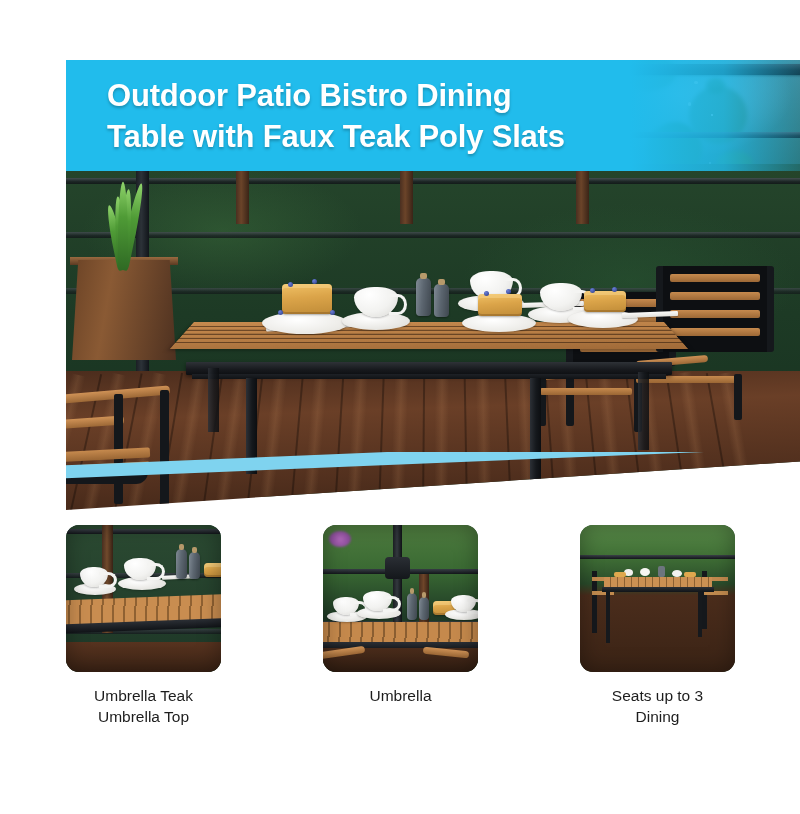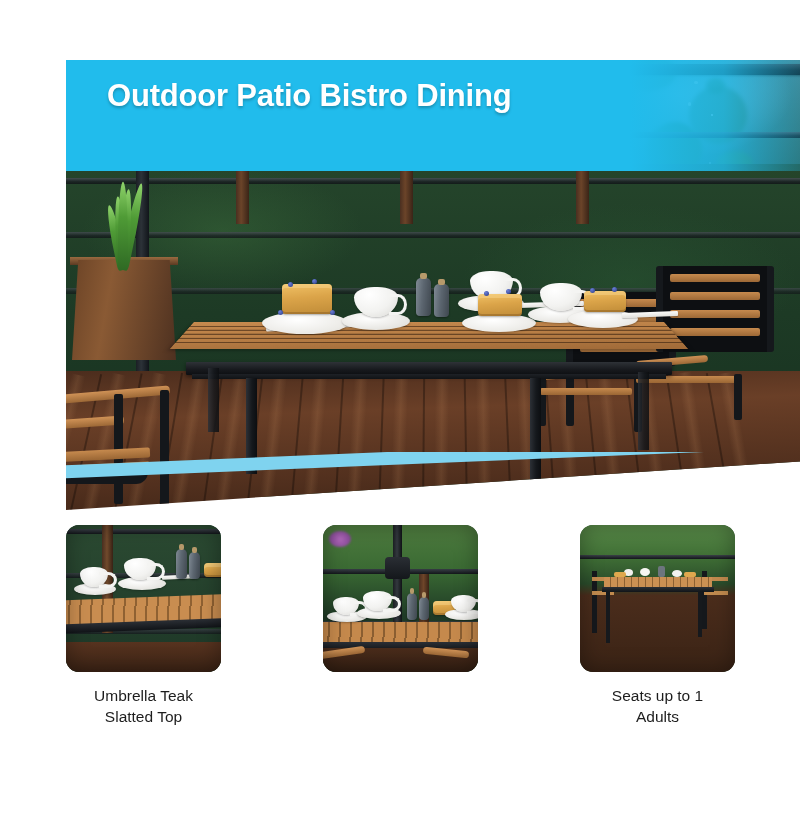--- a/index.html
+++ b/index.html
@@ -616,20 +616,21 @@
       <div class="plate" style="left:502px;top:250px;width:70px;height:18px"></div>
       <div class="waffle" style="left:518px;top:231px;width:42px;height:21px"></div>
       <div class="berry" style="left:524px;top:228px"></div>
       <div class="berry" style="left:546px;top:227px"></div>
       <div class="napkin" style="left:556px;top:252px;width:56px;transform:rotate(-2deg)"></div>
     </div>
 
     <div class="banner">
       <div class="banner-title">
         <div>Outdoor Patio Bistro Dining</div>
+        <div>Table with Faux Teak Poly Slats</div>
       </div>
     </div>
   </div>
 
   <div class="stripe-wrap">
     <div class="stripe"></div>
   </div>
 
   <div class="cards">
 
@@ -654,21 +655,21 @@
             <div class="handle"></div>
           </div>
         <div class="napkin" style="left:96px;top:50px;width:34px;height:4px;transform:rotate(-3deg)"></div>
         <div class="shaker" style="left:110px;top:24px;width:11px;height:30px"></div>
         <div class="shaker" style="left:123px;top:27px;width:11px;height:27px"></div>
         <div class="waffle" style="left:138px;top:38px;width:22px;height:14px"></div>
         <div class="thumb-shadow"></div>
       </div>
       <div class="card-cap">
         <div>Umbrella Teak</div>
-        <div>Slatted Top</div>
+        <div>Umbrella Top</div>
       </div>
     </div>
 
     <div class="card">
       <div class="card-thumb">
         <div class="t2-bg"></div>
         <div style="position:absolute;left:6px;top:6px;width:22px;height:16px;border-radius:50%;background:radial-gradient(circle,#b56bbf,#7a3f8c);filter:blur(1px)"></div>
         <div class="t2-rail"></div>
         <div class="t2-rail" style="top:96px;opacity:.8"></div>
         <div class="t2-pole"></div>
@@ -693,20 +694,21 @@
         <div class="saucer" style="left:122px;top:84px;width:38px;height:11px"></div>
         <div class="cup" style="left:128px;top:70px;width:25px;height:17px">
             <div class="bowl"></div>
             <div class="handle"></div>
           </div>
         <div class="ch-arm" style="position:absolute;left:-4px;top:124px;width:46px;height:7px;transform:rotate(-8deg)"></div>
         <div class="ch-arm" style="position:absolute;left:100px;top:124px;width:46px;height:7px;transform:rotate(6deg)"></div>
         <div class="thumb-shadow"></div>
       </div>
       <div class="card-cap">
+        <div>Umbrella</div>
       </div>
     </div>
 
     <div class="card">
       <div class="card-thumb">
         <div class="t3-bg"></div>
         <div class="t3-rail"></div>
         <div class="t3-chair" style="left:12px;top:46px;width:5px;height:62px"></div>
         <div class="t3-chair" style="left:12px;top:52px;width:22px;height:4px;background:#c18a4e"></div>
         <div class="t3-chair" style="left:12px;top:66px;width:22px;height:4px;background:#c18a4e"></div>
@@ -719,19 +721,19 @@
         <div class="t3-leg" style="left:118px;top:66px;height:46px"></div>
         <div style="position:absolute;left:44px;top:44px;width:9px;height:7px;background:#f2f1ee;border-radius:50%"></div>
         <div style="position:absolute;left:60px;top:43px;width:10px;height:8px;background:#f7f6f3;border-radius:50%"></div>
         <div style="position:absolute;left:78px;top:41px;width:7px;height:11px;background:#6d757e;border-radius:2px"></div>
         <div style="position:absolute;left:92px;top:45px;width:10px;height:7px;background:#f4f3f0;border-radius:50%"></div>
         <div style="position:absolute;left:34px;top:47px;width:12px;height:5px;background:#dfa84e;border-radius:2px"></div>
         <div style="position:absolute;left:104px;top:47px;width:12px;height:5px;background:#dfa84e;border-radius:2px"></div>
         <div class="thumb-shadow"></div>
       </div>
       <div class="card-cap">
-        <div>Seats up to 1</div>
-        <div>Adults</div>
+        <div>Seats up to 3</div>
+        <div>Dining</div>
       </div>
     </div>
 
   </div>
 </div>
 
 </body></html>

